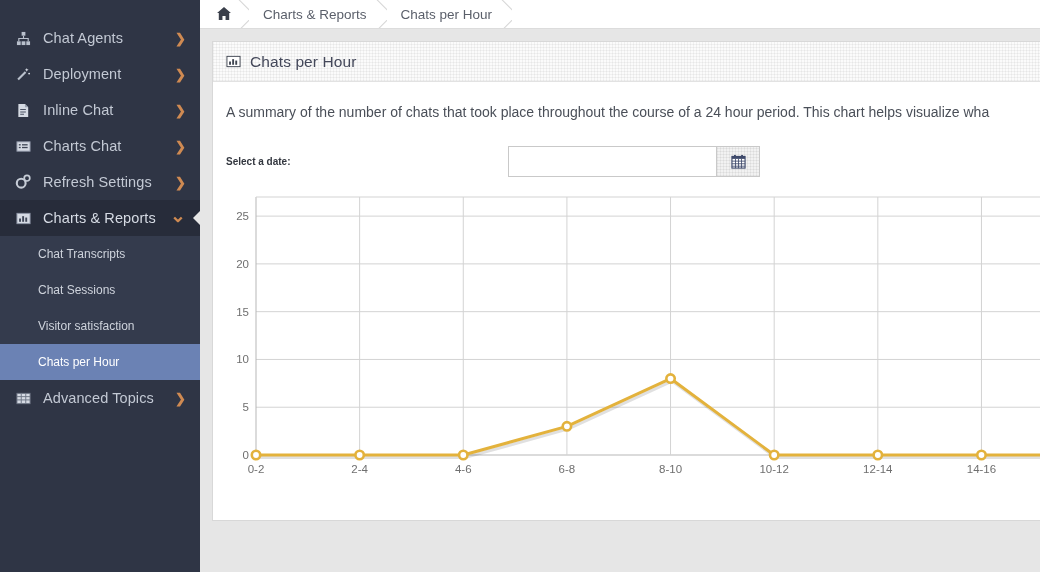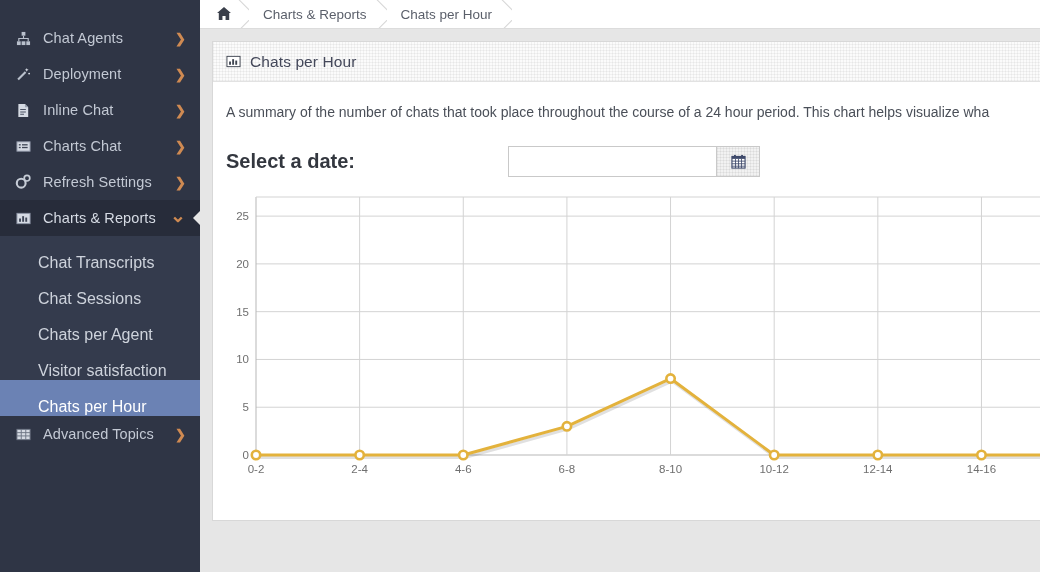--- a/index.html
+++ b/index.html
@@ -46,24 +46,24 @@
     font-weight: bold;
     line-height: 1;
     display: flex; align-items: center;
   }
   .nav-item.expanded { background: #272c3a; color: #d6dbe4; }
   .nav-item.expanded .chev { color: #cf8a52; }
 
   .sub-item {
     height: 36px;
     display: flex;
-    align-items: flex-end;
+    align-items: center;
     padding-left: 38px;
     color: #ced3dc;
-    font-size: 16px;
+    font-size: 12px;
     background: #343b4d;
     cursor: pointer;
     white-space: nowrap;
   }
   .sub-item.active {
     background: #6b82b4;
     color: #ffffff;
   }
 
   
@@ -163,21 +163,21 @@
   }
 
   
   #date-row {
     display: flex;
     align-items: center;
     margin-top: 24px;
     padding-left: 13px;
   }
   #date-label {
-    font-size: 20px;
+    font-size: 10px;
     font-weight: bold;
     color: #33373f;
     width: 282px;
   }
   .date-group { display: flex; align-items: stretch; height: 31px; }
   #date-input {
     width: 208px;
     height: 31px;
     border: 1px solid #c9c9c9;
     border-right: none;
@@ -322,23 +322,20 @@
         <span class="lbl">Charts &amp; Reports</span>
         <span class="chev" style="font-size: 19px; margin-top: -6px;">⌄</span>
         <span class="notch"></span>
       </div>
 
       <div class="sub-item">
         <span>Chat Transcripts</span>
       </div>
       <div class="sub-item">
         <span>Chat Sessions</span>
-      </div>
-      <div class="sub-item">
-        <span>Chats per Agent</span>
       </div>
       <div class="sub-item">
         <span>Visitor satisfaction</span>
       </div>
       <div class="sub-item active">
         <span>Chats per Hour</span>
       </div>
 
       <div class="nav-item">
         <span class="ico">

